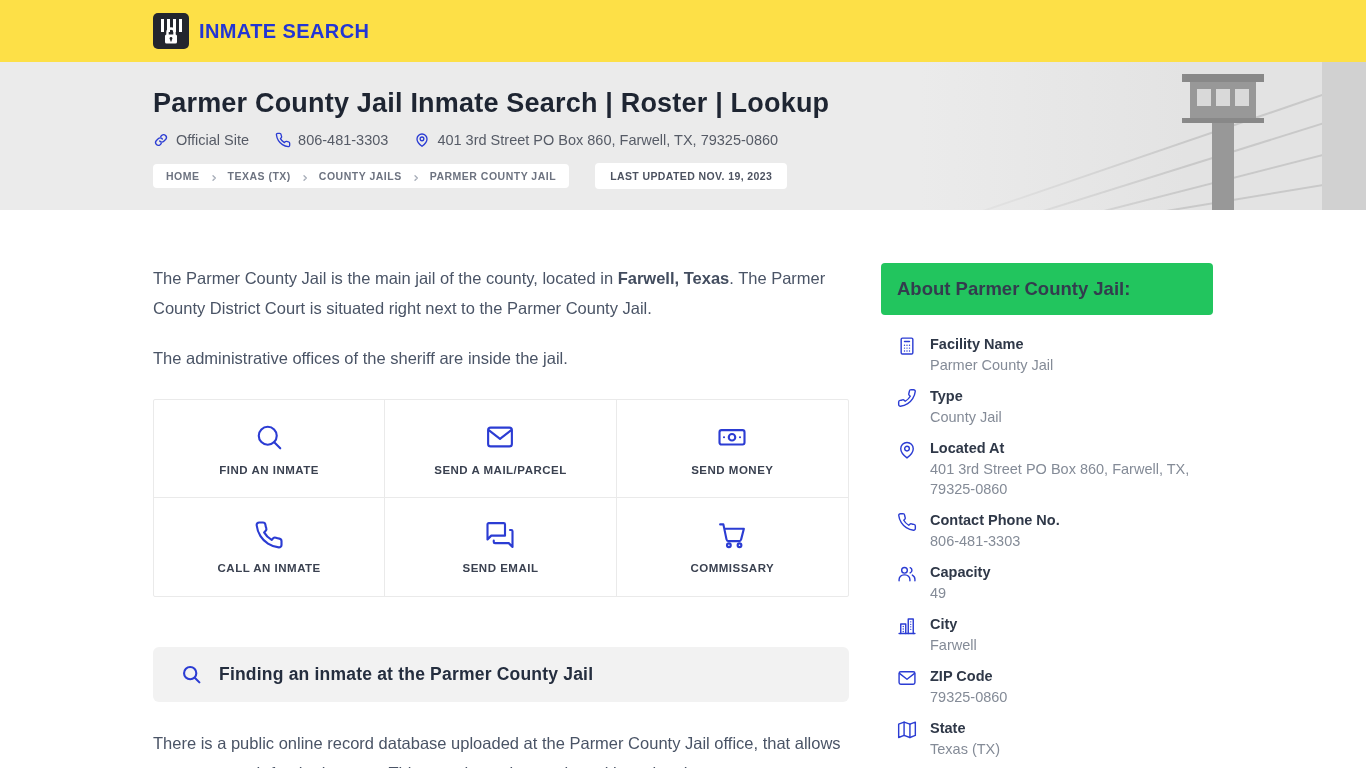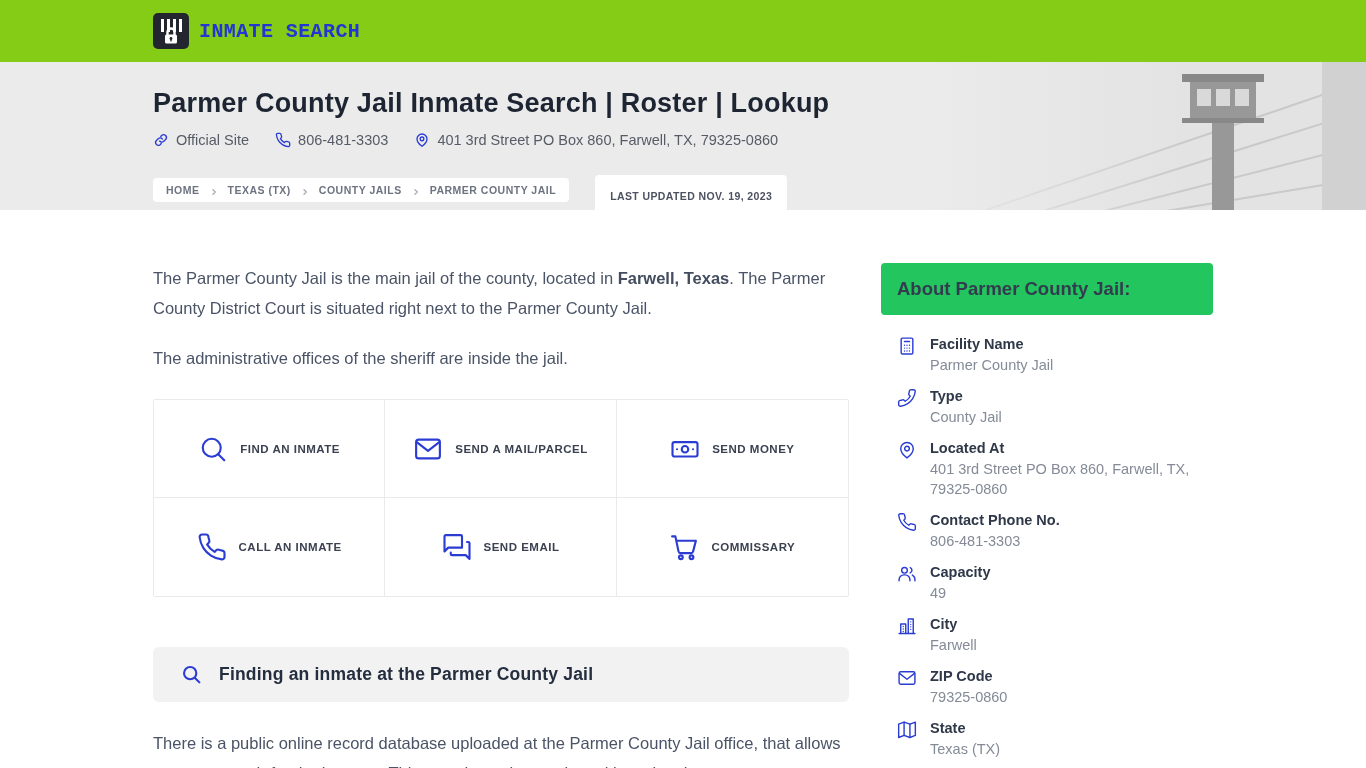--- a/index.html
+++ b/index.html
@@ -3,54 +3,54 @@
 <meta charset="utf-8">
 <style>
   * { margin:0; padding:0; box-sizing:border-box; }
   html, body { width:1366px; height:768px; overflow:hidden; background:#fff;
     font-family:"Liberation Sans","DejaVu Sans",sans-serif; }
   a { text-decoration:none; color:inherit; cursor:pointer; }
   svg { display:block; }
 
   
   .header { height:62px; display:flex; align-items:center; justify-content:space-between;
-    padding:0 163px 0 153px; background:#84cc16;font-family:Liberation Mono, monospace; }
+    padding:0 163px 0 153px; background:#fde047; }
   .brand { display:flex; align-items:center; gap:10px; }
   .brand-name { font-size:20px; font-weight:bold; color:#2336d4; letter-spacing:.4px; }
   .header-nav { display:flex; gap:13px; }
   .pill-btn { display:inline-block; border:2px solid #2b3cd3; color:#2b3cd3; border-radius:999px;
     padding:8px 19px; font-size:13px; font-weight:bold; letter-spacing:.3px; background:#fff; }
 
   
   .hero { position:relative; height:148px; background:#ebebeb; padding:26px 153px 0; overflow:hidden; }
   .hero-photo { position:absolute; top:0; right:0; width:446px; height:150px; opacity:.9; }
   .hero-photo-fade { position:absolute; top:0; right:0; width:446px; height:150px;
     background:linear-gradient(90deg,#ebebeb 0%, rgba(235,235,235,0) 60%); }
   .hero-inner { position:relative; }
   .hero-title { font-size:27px; font-weight:bold; color:#1e2532; letter-spacing:.2px; }
   .contact-row { display:flex; align-items:center; gap:26px; margin-top:13px; }
   .contact-item { display:flex; align-items:center; gap:7px; font-size:14.5px; color:#565b66; }
   .contact-item .icon { color:#2b3cd3; display:flex; }
   .crumb-row { display:flex; align-items:center; gap:26px; margin-top:15px; }
   .crumbs { display:flex; align-items:flex-end; gap:10px; background:#fff; border-radius:4px; padding:6px 13px; }
   .crumb { font-size:10.5px; font-weight:bold; letter-spacing:.5px; color:#6d7380; text-transform:uppercase; }
   .sep { display:flex; }
-  .updated-pill { background:#fff; border-radius:4px; padding:15px 15px; font-size:10.5px;
-    font-weight:bold; letter-spacing:.4px; color:#4c5260; text-transform:uppercase;margin-top:12px; }
+  .updated-pill { background:#fff; border-radius:4px; padding:7px 15px; font-size:10.5px;
+    font-weight:bold; letter-spacing:.4px; color:#4c5260; text-transform:uppercase; }
 
   
   .content { display:flex; gap:32px; padding:53px 153px 0; align-items:flex-start; }
   .left-col { width:696px; }
   .para { font-size:16.5px; line-height:30px; color:#4a5466; }
   .para strong { color:#434d5f; }
   .para-2 { margin-top:20px; }
 
   .action-grid { display:grid; grid-template-columns:repeat(3,1fr); margin-top:26px;
     border:1px solid #eaeaea; border-radius:2px; background:#fff; }
-  .action-card { height:98px; display:flex; flex-direction:row; align-items:center; justify-content:center;
+  .action-card { height:98px; display:flex; flex-direction:column; align-items:center; justify-content:center;
     gap:12px; border-right:1px solid #eaeaea; border-bottom:1px solid #eaeaea; }
   .action-card:nth-child(3n) { border-right:none; }
   .action-card:nth-child(n+4) { border-bottom:none; }
   .action-icon { color:#2b3cd3; }
   .action-label { font-size:11.5px; font-weight:bold; letter-spacing:.5px; color:#3a4150; }
 
   .section-head { margin-top:50px; background:#f2f2f2; border-radius:6px; padding:17px 28px;
     display:flex; align-items:center; gap:17px; }
   .section-head .icon { color:#2b3cd3; display:flex; }
   .section-head-text { font-size:17.5px; font-weight:bold; color:#252e3f; letter-spacing:.2px; }

